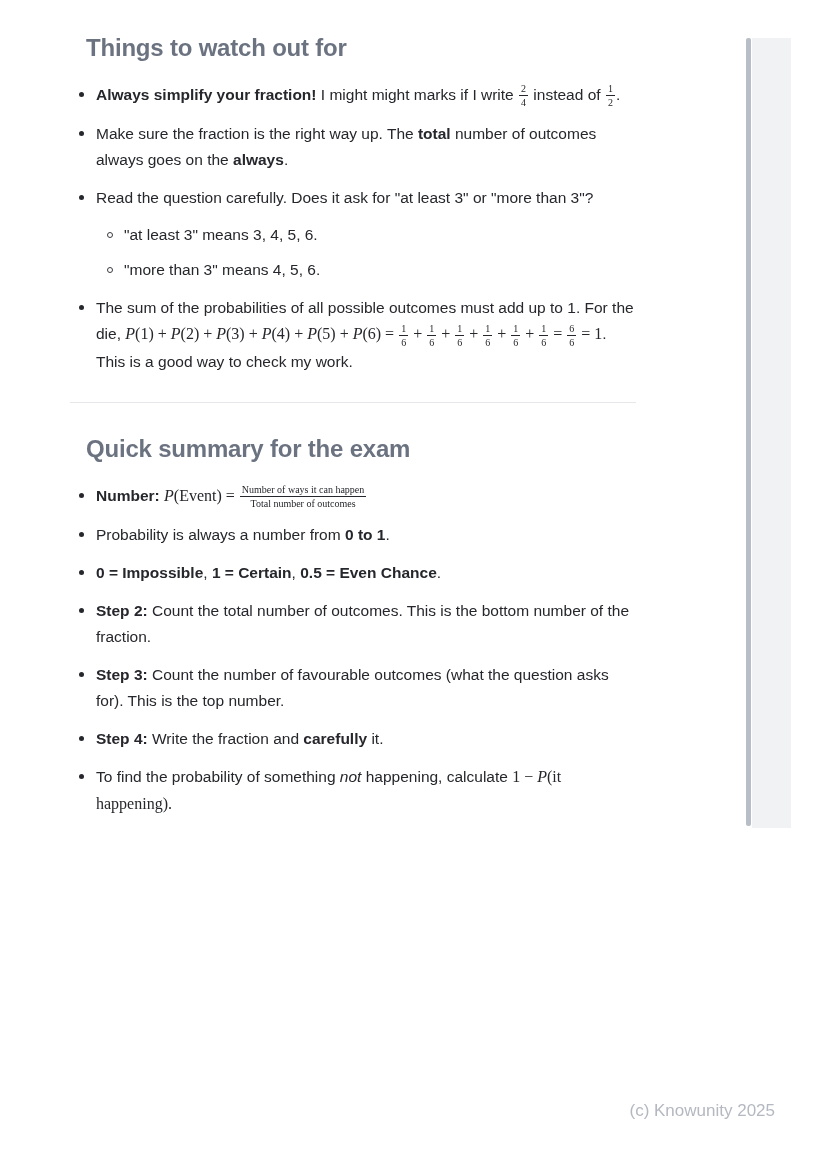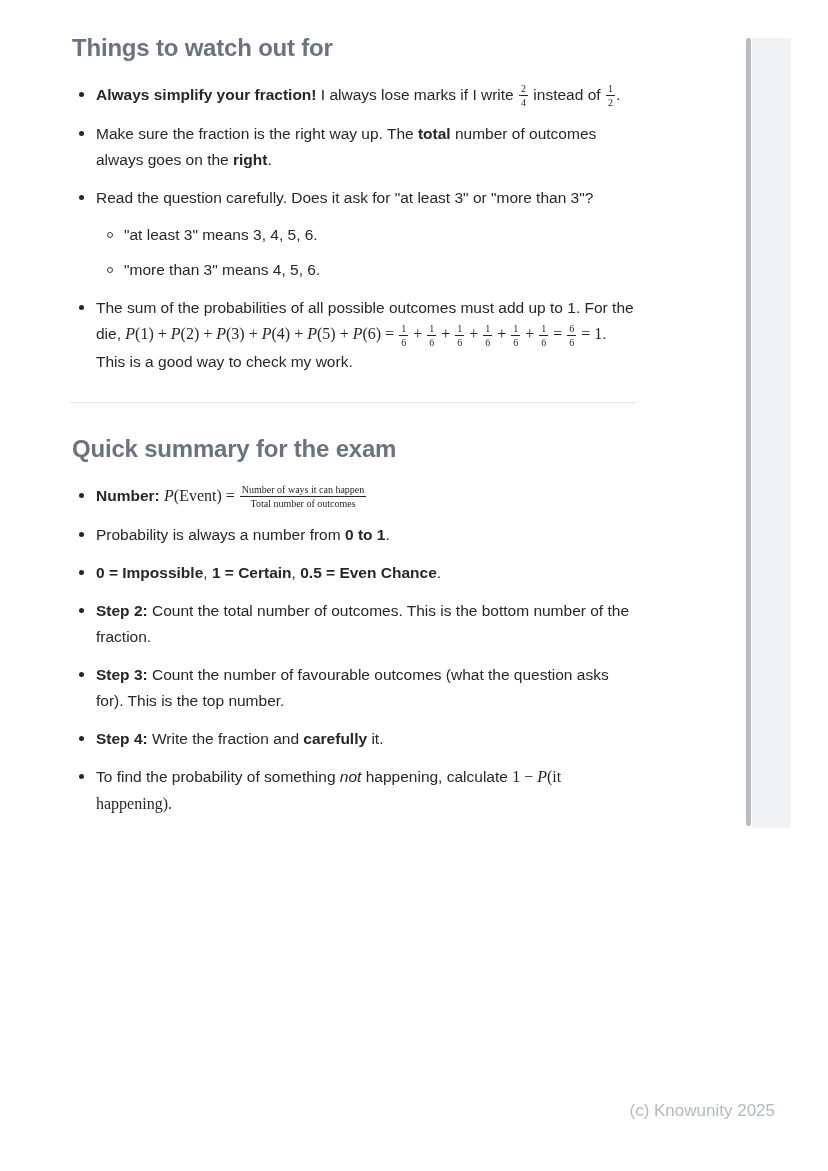--- a/index.html
+++ b/index.html
@@ -2,21 +2,21 @@
 <html><head>
 <meta charset="utf-8">
 <style>
   html,body{margin:0;padding:0;}
   body{
     width:828px;height:1171px;position:relative;background:#ffffff;
     font-family:"Liberation Sans", sans-serif;color:#26272c;overflow:hidden;
   }
   .content{position:absolute;left:70px;top:34px;width:566px;}
   .section-title{
-    font-size:24px;font-weight:700;margin:0 0 20px 2px;letter-spacing:-0.2px;
+    font-size:24px;font-weight:700;margin:0 0 20px 16px;letter-spacing:-0.2px;
     font-family:"Liberation Sans", sans-serif;
   }
   ul.main-list{list-style:none;margin:0;padding:0 0 0 8px;}
   ul.main-list>li{position:relative;padding-left:18px;margin-bottom:12px;
     font-size:15.5px;line-height:1.68;}
   ul.main-list>li::before{content:"";position:absolute;left:1px;top:10px;
     width:5px;height:5px;border-radius:50%;background:#26272c;}
   ul.sub-list{list-style:none;margin:11px 0 2px 0;padding:0 0 0 10px;}
   ul.sub-list>li{position:relative;padding-left:18px;margin-bottom:11px;
     font-size:15.5px;line-height:1.6;}
@@ -37,28 +37,28 @@
     background:#b9bec6;border-radius:2px;}
   .footer{position:absolute;right:53px;top:1101px;font-size:17px;color:#b4b8c0;}
 </style>
 </head>
 <body>
 
 <div class="page">
   <main class="content" id="content">
       <h2 class="section-title" style="color: rgb(107, 114, 128);">Things to watch out for</h2>
       <ul class="main-list">
-        <li><span class="seg b">Always simplify your fraction!</span><span class="seg"> I always lose marks if I write </span><span class="frac">
+        <li><span class="seg b">Always simplify your fraction!</span><span class="seg"> I might might marks if I write </span><span class="frac">
             <span class="num">2</span>
             <span class="den">4</span>
           </span><span class="seg"> instead of </span><span class="frac">
             <span class="num">1</span>
             <span class="den">2</span>
           </span><span class="seg">.</span></li>
-        <li><span class="seg">Make sure the fraction is the right way up. The </span><span class="seg b">total</span><span class="seg"> number of outcomes always goes on the </span><span class="seg b">right</span><span class="seg">.</span></li>
+        <li><span class="seg">Make sure the fraction is the right way up. The </span><span class="seg b">total</span><span class="seg"> number of outcomes always goes on the </span><span class="seg b">always</span><span class="seg">.</span></li>
         <li><span class="seg">Read the question carefully. Does it ask for "at least 3" or "more than 3"?</span><ul class="sub-list">
             <li><span class="seg">"at least 3" means 3, 4, 5, 6.</span></li>
             <li><span class="seg">"more than 3" means 4, 5, 6.</span></li>
           </ul></li>
         <li><span class="seg">The sum of the probabilities of all possible outcomes must add up to 1. For the die, </span><span class="seg i m">P</span><span class="seg m">(1) + </span><span class="seg i m">P</span><span class="seg m">(2) + </span><span class="seg i m">P</span><span class="seg m">(3) + </span><span class="seg i m">P</span><span class="seg m">(4) + </span><span class="seg i m">P</span><span class="seg m">(5) + </span><span class="seg i m">P</span><span class="seg m">(6) = </span><span class="frac">
             <span class="num">1</span>
             <span class="den">6</span>
           </span><span class="seg m"> + </span><span class="frac">
             <span class="num">1</span>
             <span class="den">6</span>

